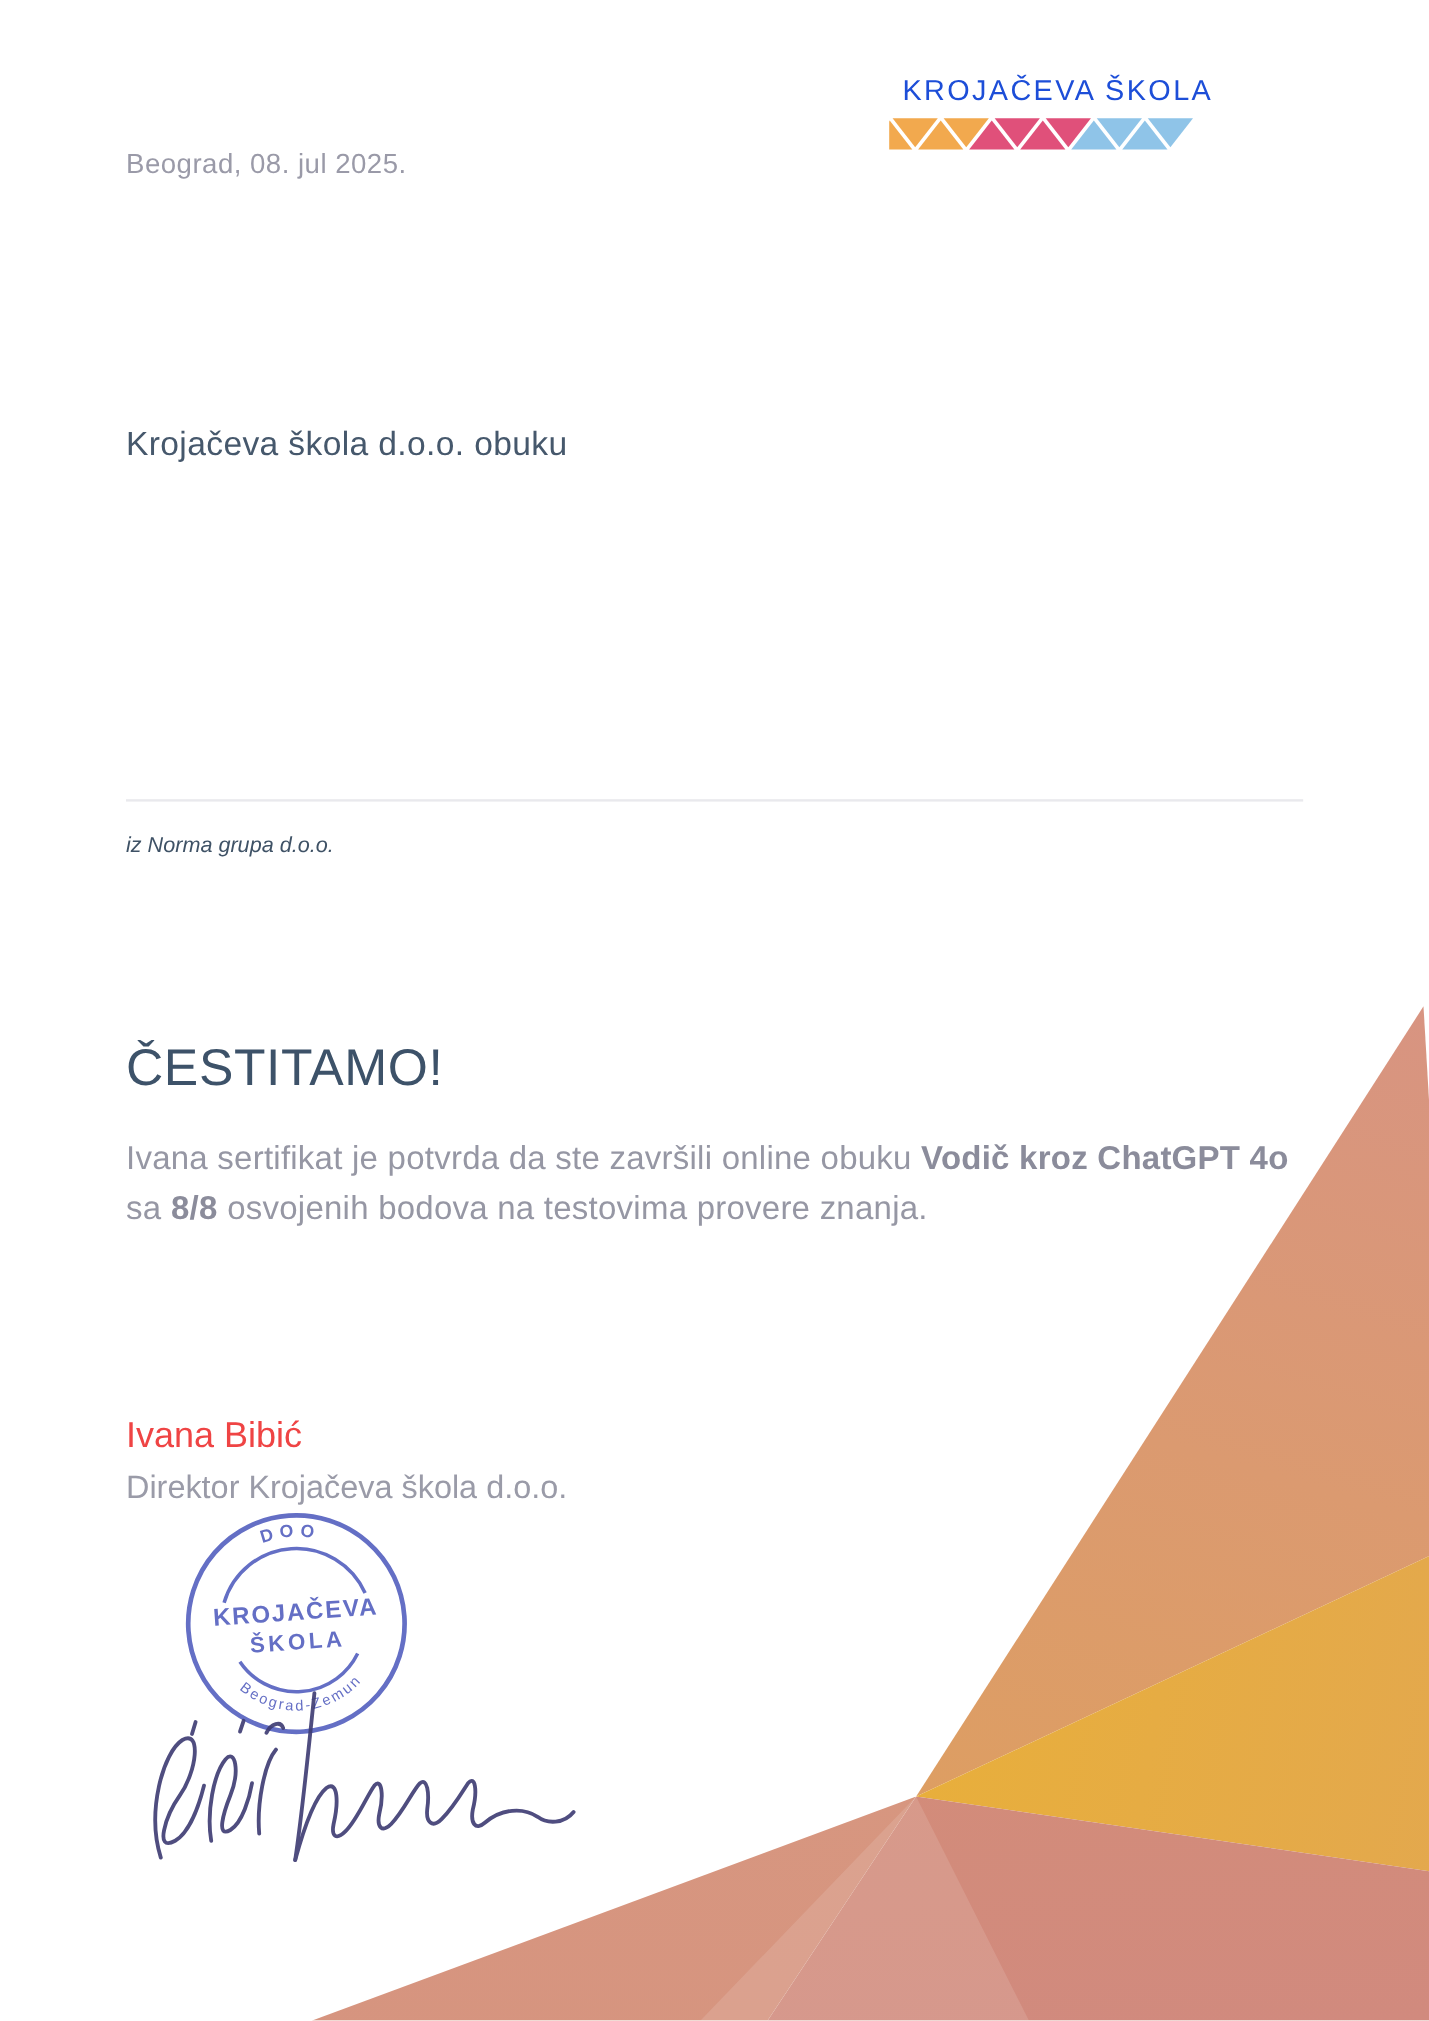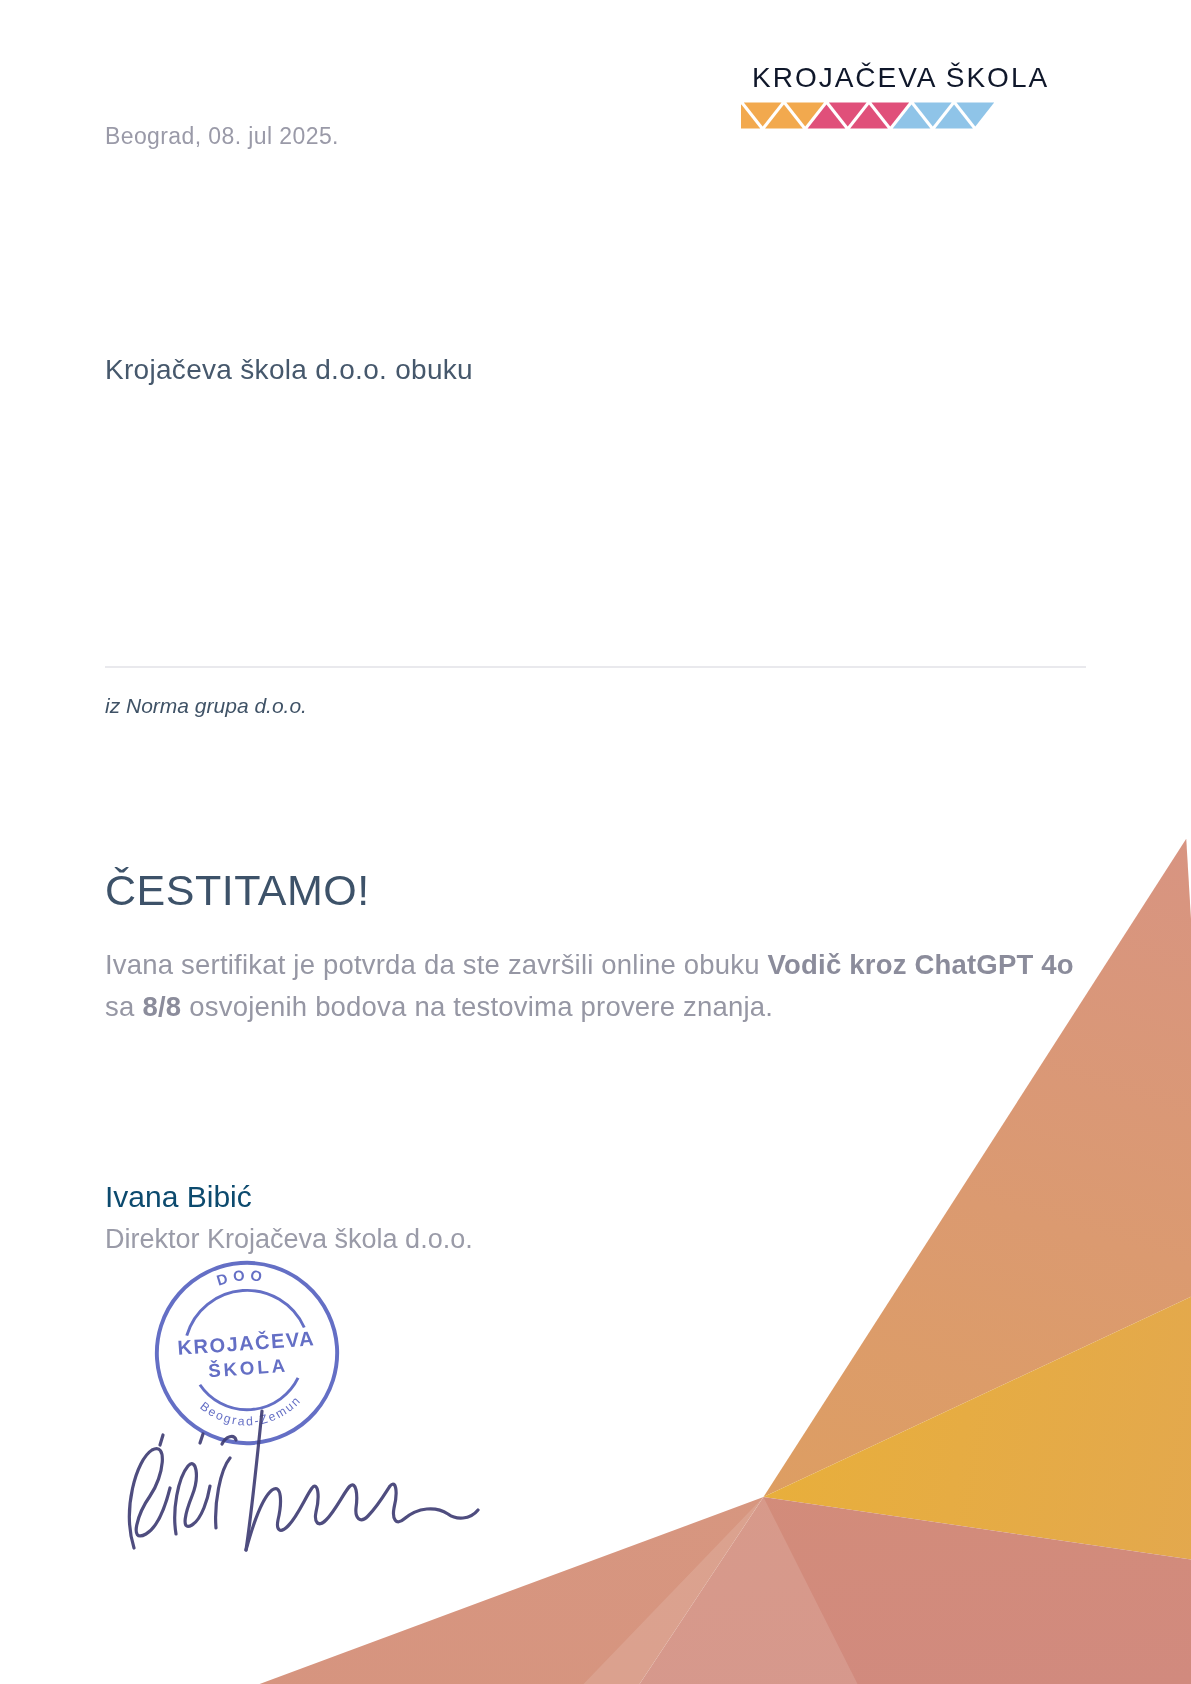--- a/index.html
+++ b/index.html
@@ -27,44 +27,44 @@
     background:linear-gradient(190deg,#dba183 0%,#d6947f 100%);
   }
   .facet-overlay{
     clip-path:polygon(64.1% 88.9%, 72% 100%, 49% 100%);
     background:rgba(255,255,255,0.12);
   }
 
   
   .date{position:absolute;left:105px;top:103px;font-size:23px;color:#9a9aa8;letter-spacing:.4px;margin-top:20px;}
   .logo{position:absolute;left:741px;top:62px;width:350px;}
-  .logo-text{font-size:28px;color:#0f172a;letter-spacing:2px;padding-left:11px;white-space:nowrap;}
+  .logo-text{font-size:24px;color:#1d4ed8;letter-spacing:2px;padding-left:11px;white-space:nowrap;}
   .logo-band{display:block;margin-top:7px;width:256px;height:29px;overflow:hidden;}
 
   
   .issuer-line{position:absolute;left:105px;top:354px;font-size:28px;color:#46586c;font-weight:500;letter-spacing:.3px;}
   .cert-title{position:absolute;left:101px;top:388px;font-size:82px;font-weight:800;color:#33465a;letter-spacing:1px;}
 
   
   .recipient-name{
     position:absolute;left:105px;top:586px;
     font-family:"DejaVu Serif", serif;font-style:italic;
     font-size:64px;color:#35495e;letter-spacing:2px;z-index:2;
   }
   .name-underline{position:absolute;left:105px;top:666px;width:981px;height:2px;background:#e9e9ed;z-index:1;}
-  .recipient-company{position:absolute;left:105px;top:694px;font-size:21px;font-style:italic;font-weight:500;color:#3f5266;}
+  .recipient-company{position:absolute;left:105px;top:694px;font-size:18px;font-style:italic;font-weight:500;color:#3f5266;}
 
   
   .congrats-heading{position:absolute;left:105px;top:866px;font-size:43px;color:#3d5269;letter-spacing:.5px;}
   .congrats-body{position:absolute;left:105px;top:944px;width:988px;font-size:27.5px;line-height:42px;color:#9697a4;letter-spacing:.2px;}
   .congrats-body b{color:#8b8c9b;font-weight:700;margin-top:20px;}
   .congrats-body .score{margin:0 8px;}
 
   
-  .signatory-name{position:absolute;left:105px;top:1180px;font-size:30px;color:#0c4a6e;font-weight:500;}
+  .signatory-name{position:absolute;left:105px;top:1180px;font-size:30px;color:#ef4444;font-weight:500;}
   .signatory-role{position:absolute;left:105px;top:1224px;font-size:27px;color:#9a9ba8;}
 
   
   .stamp{position:absolute;left:149px;top:1255px;width:196px;height:196px;opacity:.85;}
   .signature{position:absolute;left:110px;top:1398px;width:420px;height:182px;}
 </style>
 </head>
 <body>
 
 <div class="page">

